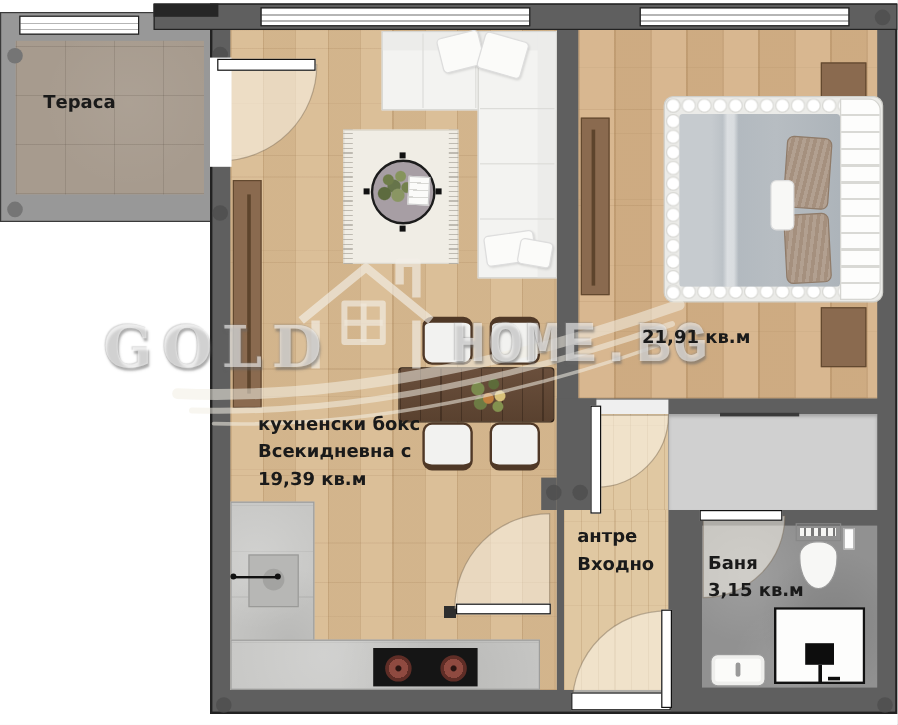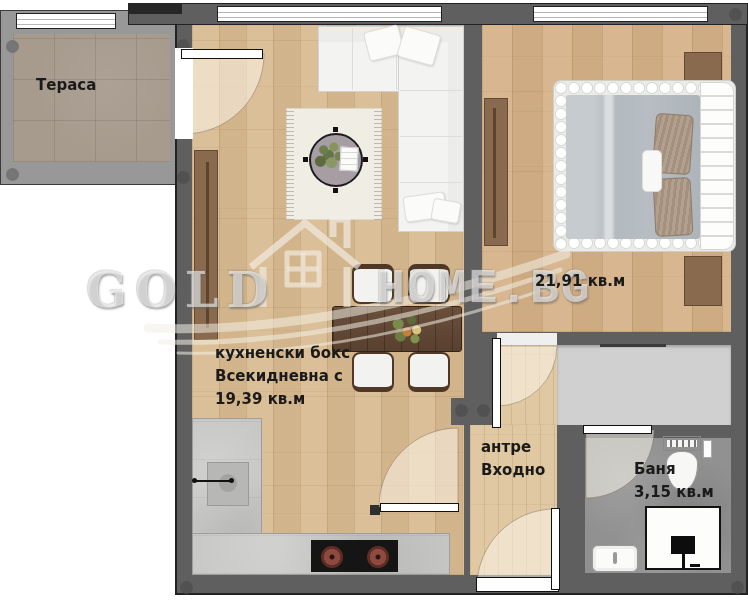--- a/index.html
+++ b/index.html
@@ -272,18 +272,18 @@
     <div>Всекидневна с</div>
     <div>19,39 кв.м</div>
   </div>
   <div class="room-label" style="left:535px;top:270px;">
     <div>21,91 кв.м</div>
   </div>
   <div class="room-label" style="left:481px;top:436px;">
     <div>антре</div>
     <div>Входно</div>
   </div>
-  <div class="room-label" style="left:590px;top:458px;margin-left:44px;">
+  <div class="room-label" style="left:590px;top:458px;">
     <div>Баня</div>
     <div>3,15 кв.м</div>
   </div>
 
 </div>
 
 </body></html>

